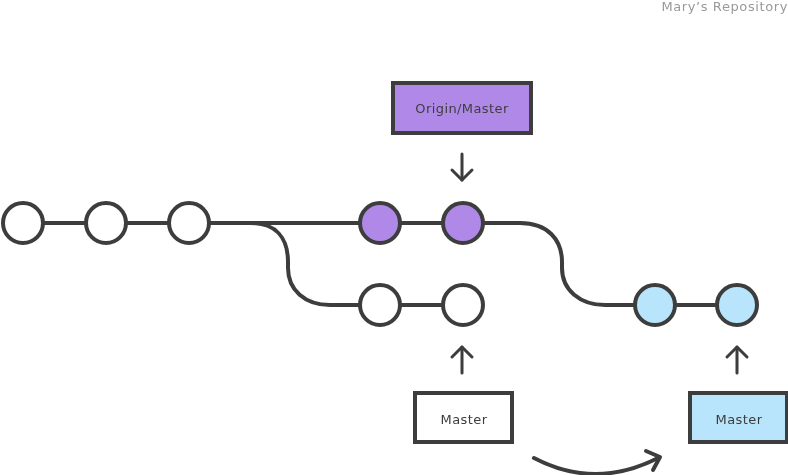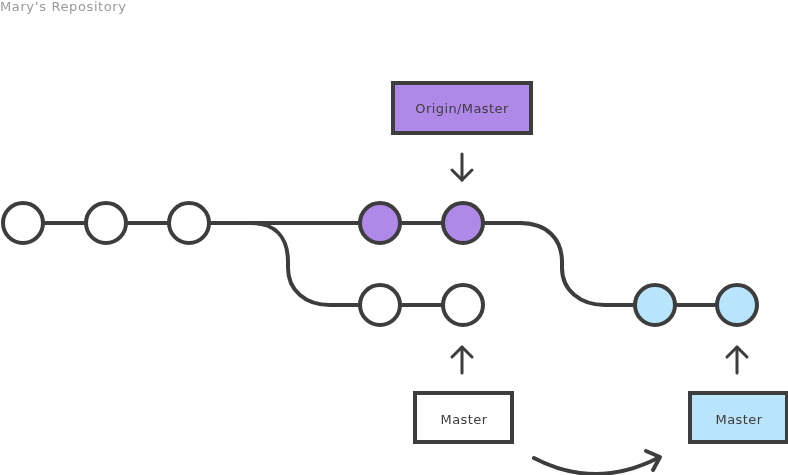--- a/index.html
+++ b/index.html
@@ -1,18 +1,18 @@
 <!DOCTYPE html>
 <html><head>
   <meta charset="utf-8">
   <style>
     html, body { margin: 0; padding: 0; background: #ffffff; }
     body { width: 788px; height: 475px; position: relative; overflow: hidden;
            font-family: "DejaVu Sans", sans-serif; }
-    .title { position: absolute; left: 0; width: 788px; top: -1px; text-align: left;
+    .title { position: absolute; left: 0; width: 788px; top: -1px; text-align: right;
              font-size: 13px; letter-spacing: 0.6px; color: #9a9a9a; }
     svg { position: absolute; left: 0; top: 0; }
     .lbl { font-family: "DejaVu Sans", sans-serif; font-size: 13px; letter-spacing: 0.4px; fill: #3d3d3d; }
   </style>
 </head>
 <body>
 
 <div class="title">Mary’s Repository</div>
 
 <svg width="788" height="475" viewBox="0 0 788 475">

